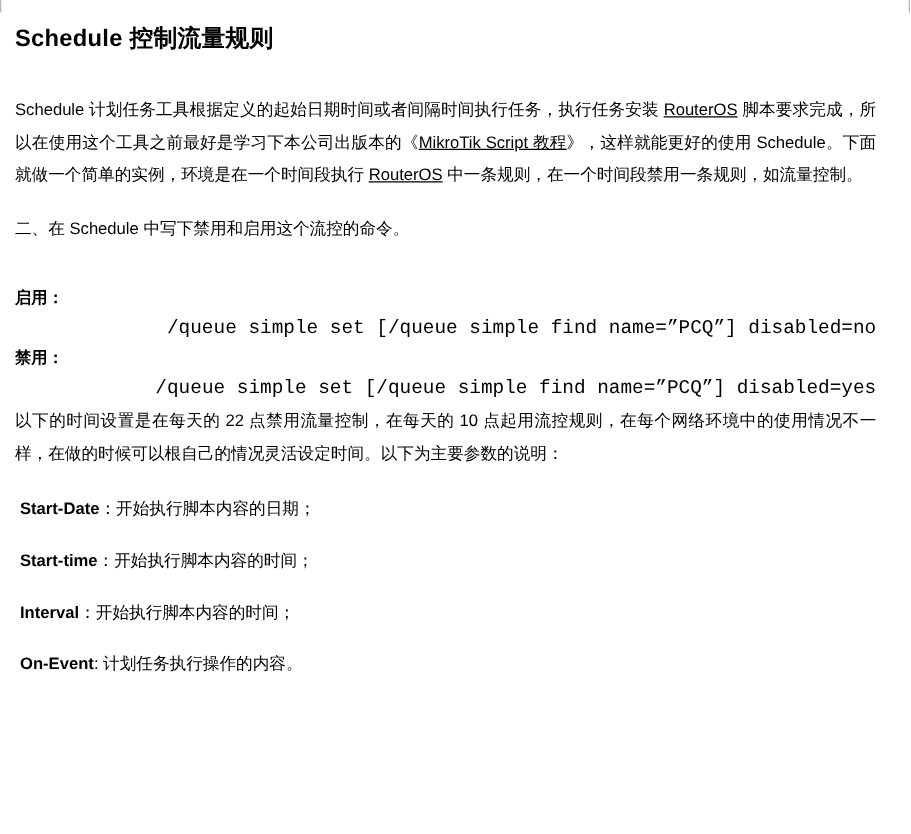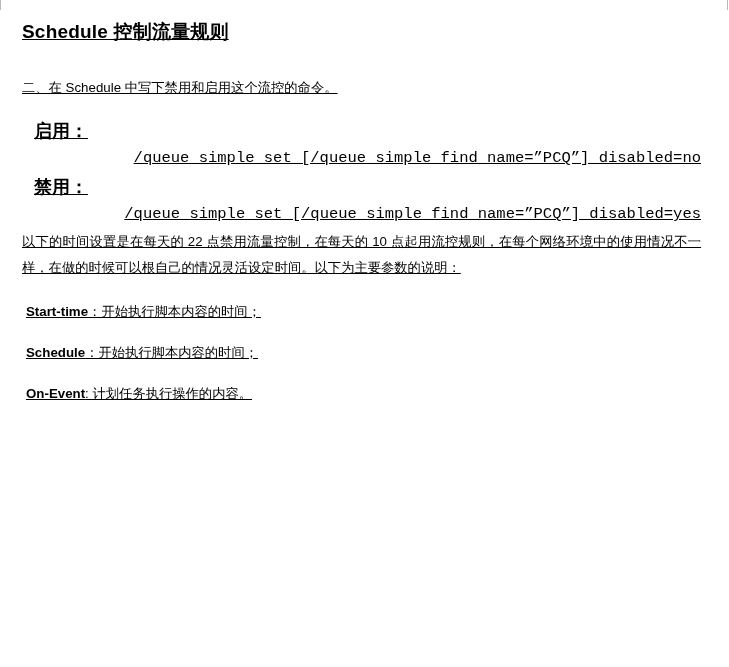--- a/index.html
+++ b/index.html
@@ -31,48 +31,47 @@
   }
   .edge-rule-right {
     position: absolute;
     top: 0;
     right: 1px;
     width: 1px;
     height: 10px;
     background: #b8b8b8;
   }
   .content {
-    padding: 16px 28px 0 22px;
-    text-decoration: underline;
+    padding: 16px 28px 0 12px;
   }
   h1.doc-title {
     font-size: 19px;
     font-weight: bold;
     margin: 4px 0 30px 0;
     letter-spacing: 0.2px;
     line-height: 1.3;
   }
   p.para {
     font-size: 13.3px;
     line-height: 1.95;
     margin: 0 0 18px 0;
     text-align: justify;
     text-justify: inter-ideograph;
   }
   p.para.tight {
-    margin-bottom: 16px;
+    margin-bottom: 32px;
   }
   .u {
     text-decoration: underline;
     text-decoration-color: #000;
   }
   .label-bold {
-    font-size: 18px;
+    font-size: 13px;
     font-weight: bold;
-    margin: 0 0 2px 12px;
+    margin: 0 0 2px 0;
     line-height: 1.6;
   }
   pre.code {
     font-family: "Liberation Mono", "DejaVu Sans Mono", monospace;
     font-size: 15.5px;
     margin: 0 0 2px 0;
     padding: 0;
     line-height: 1.5;
     white-space: pre;
     letter-spacing: 0px;
@@ -102,39 +101,45 @@
 <body>
 
 <div class="page">
   <div class="edge-rule-left"></div>
   <div class="edge-rule-right"></div>
 
   <div class="content">
 
     <h1 class="doc-title">Schedule 控制流量规则</h1>
 
+    <p class="para">
+      Schedule 计划任务工具根据定义的起始日期时间或者间隔时间执行任务，执行任务安装 <span class="u">RouterOS</span> 脚本要求完成，所以在使用这个工具之前最好是学习下本公司出版本的《<span class="u">MikroTik Script 教程</span>》，这样就能更好的使用 Schedule。下面就做一个简单的实例，环境是在一个时间段执行 <span class="u">RouterOS</span> 中一条规则，在一个时间段禁用一条规则，如流量控制。
+    </p>
 
 
 
     <p class="para tight">二、在 Schedule 中写下禁用和启用这个流控的命令。</p>
 
     <div class="label-bold">启用：</div>
     <pre class="code">/queue simple set [/queue simple find name=”PCQ”] disabled=no</pre>
 
     <div class="label-bold">禁用：</div>
     <pre class="code">/queue simple set [/queue simple find name=”PCQ”] disabled=yes</pre>
 
     <p class="para after-code">以下的时间设置是在每天的 22 点禁用流量控制，在每天的 10 点起用流控规则，在每个网络环境中的使用情况不一样，在做的时候可以根自己的情况灵活设定时间。以下为主要参数的说明：</p>
 
     <dl class="params">
       <div class="param-row">
+        <span class="pname">Start-Date</span><span class="pdesc">：开始执行脚本内容的日期；</span>
+      </div>
+      <div class="param-row">
         <span class="pname">Start-time</span><span class="pdesc">：开始执行脚本内容的时间；</span>
       </div>
       <div class="param-row">
-        <span class="pname">Schedule</span><span class="pdesc">：开始执行脚本内容的时间；</span>
+        <span class="pname">Interval</span><span class="pdesc">：开始执行脚本内容的时间；</span>
       </div>
       <div class="param-row">
         <span class="pname">On-Event</span><span class="pdesc">: 计划任务执行操作的内容。</span>
       </div>
     </dl>
 
   </div>
 </div>
 
 </body></html>

